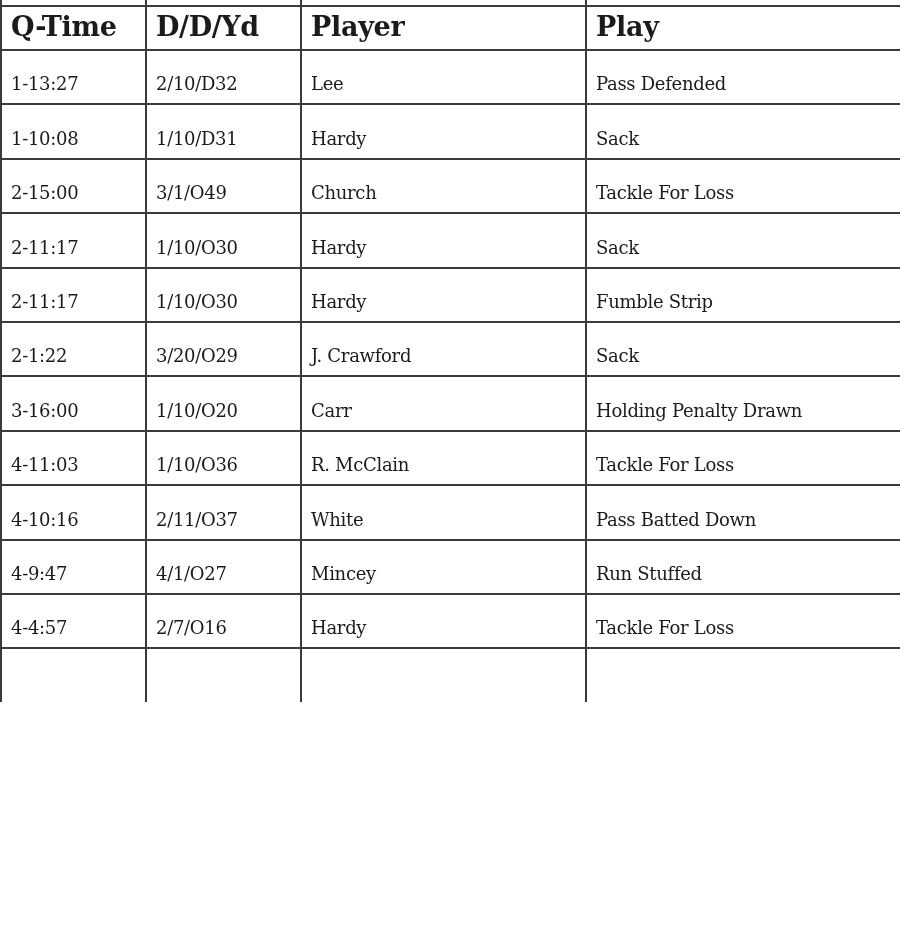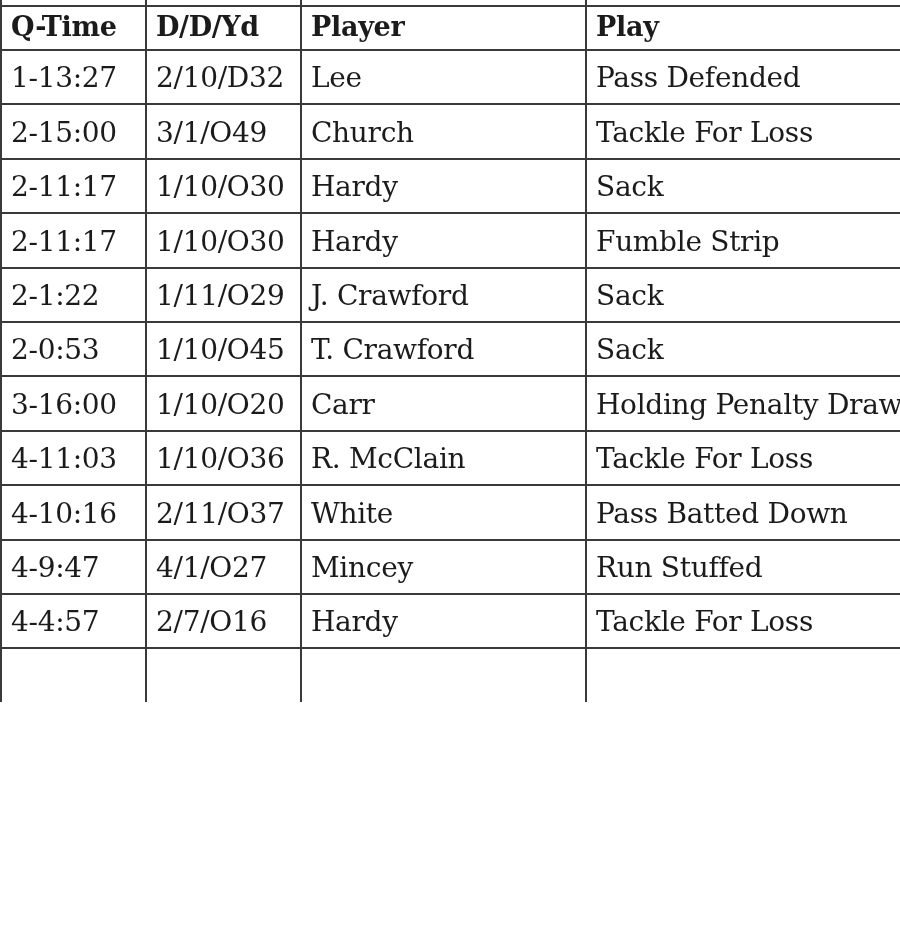--- a/index.html
+++ b/index.html
@@ -45,21 +45,21 @@
   tr.header-row th {
     height: 44px;
     font-size: 27px;
     font-weight: bold;
     text-align: left;
     padding-bottom: 7px;
     letter-spacing: -0.3px;
   }
   tr.data-row td {
     height: 54.4px;
-    font-size: 28px;
+    font-size: 18px;
     font-weight: normal;
     letter-spacing: -0.3px;
   }
 </style>
 </head>
 <body>
 
 <div class="viewport">
   <table class="plays">
     <colgroup>
@@ -83,47 +83,47 @@
       </tr>
     </thead>
     <tbody id="data-rows">
         <tr class="data-row">
           <td>1-13:27</td>
           <td>2/10/D32</td>
           <td>Lee</td>
           <td>Pass Defended</td>
         </tr>
         <tr class="data-row">
+          <td>1-10:08</td>
+          <td>1/10/D31</td>
+          <td>Hardy</td>
+          <td>Sack</td>
+        </tr>
+        <tr class="data-row">
           <td>2-15:00</td>
           <td>3/1/O49</td>
           <td>Church</td>
           <td>Tackle For Loss</td>
         </tr>
         <tr class="data-row">
           <td>2-11:17</td>
           <td>1/10/O30</td>
           <td>Hardy</td>
           <td>Sack</td>
         </tr>
         <tr class="data-row">
           <td>2-11:17</td>
           <td>1/10/O30</td>
           <td>Hardy</td>
           <td>Fumble Strip</td>
         </tr>
         <tr class="data-row">
           <td>2-1:22</td>
-          <td>1/11/O29</td>
+          <td>3/20/O29</td>
           <td>J. Crawford</td>
-          <td>Sack</td>
-        </tr>
-        <tr class="data-row">
-          <td>2-0:53</td>
-          <td>1/10/O45</td>
-          <td>T. Crawford</td>
           <td>Sack</td>
         </tr>
         <tr class="data-row">
           <td>3-16:00</td>
           <td>1/10/O20</td>
           <td>Carr</td>
           <td>Holding Penalty Drawn</td>
         </tr>
         <tr class="data-row">
           <td>4-11:03</td>

